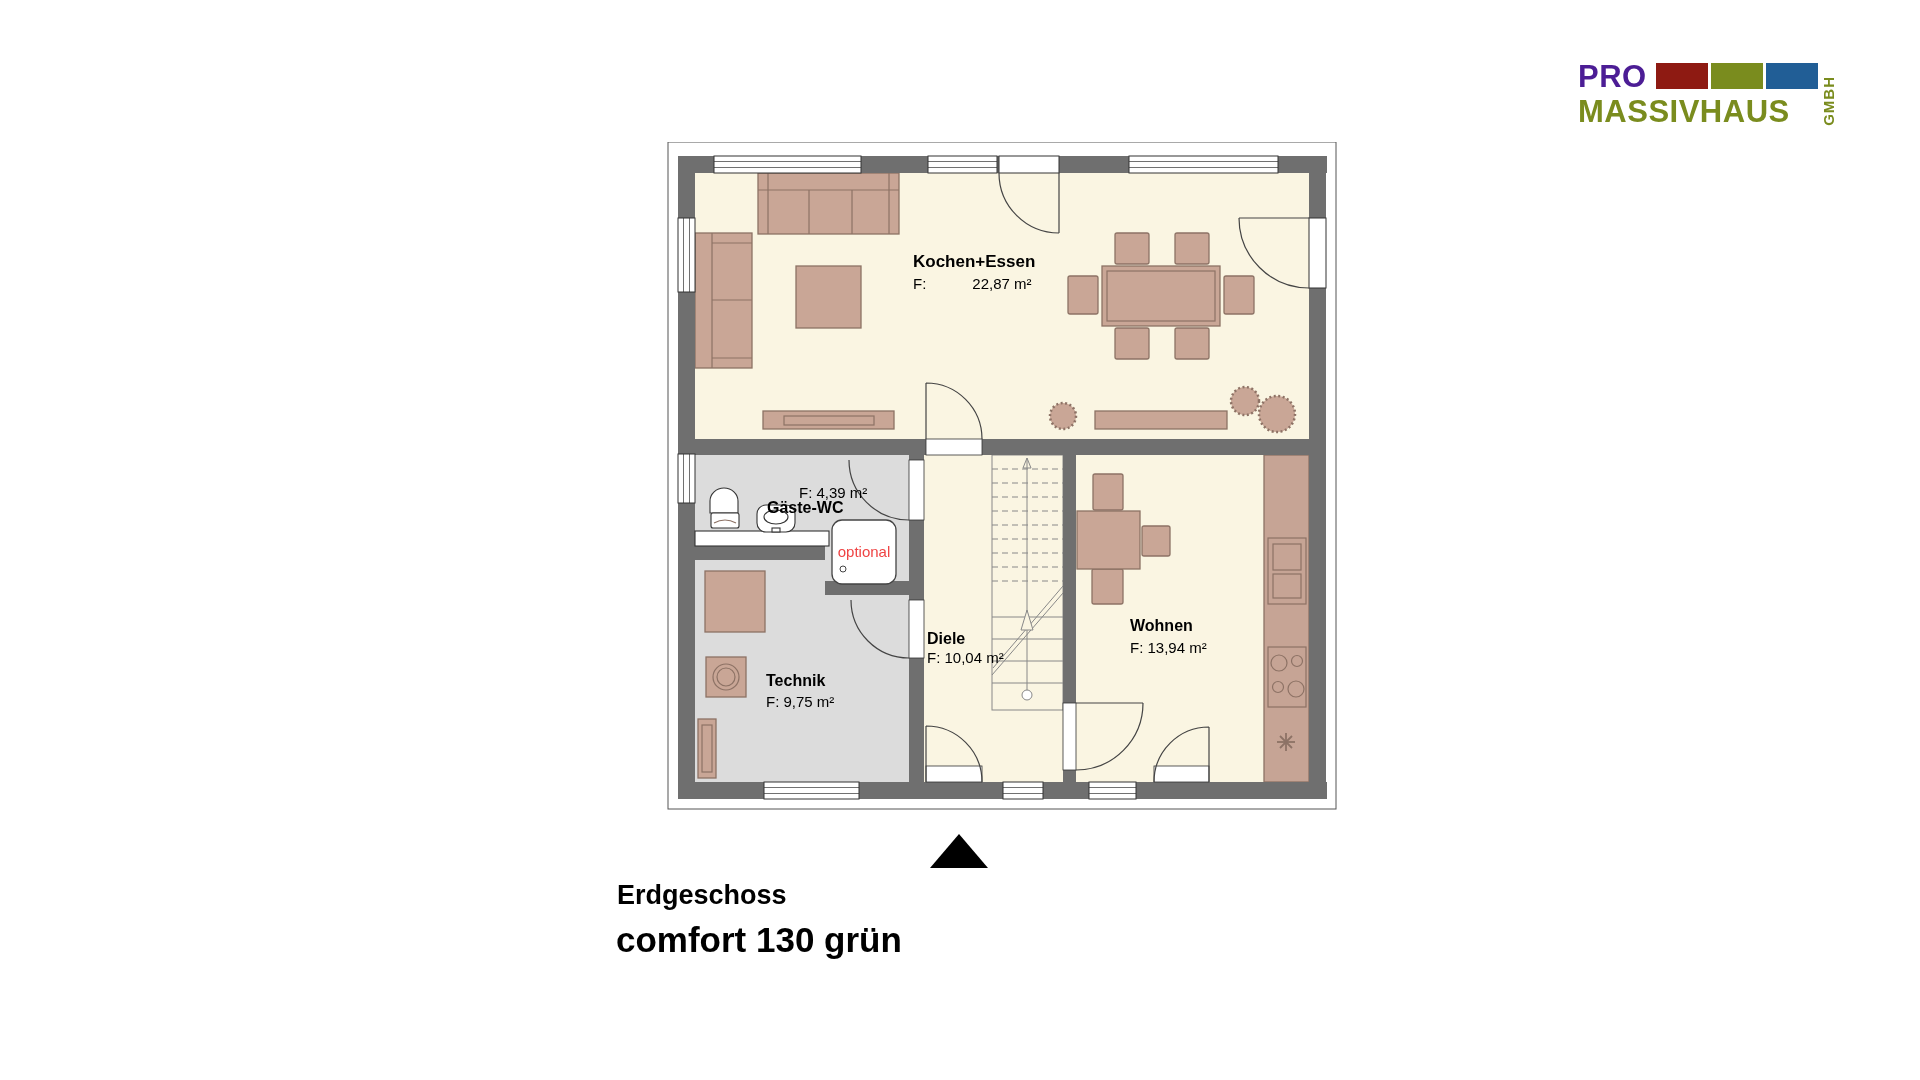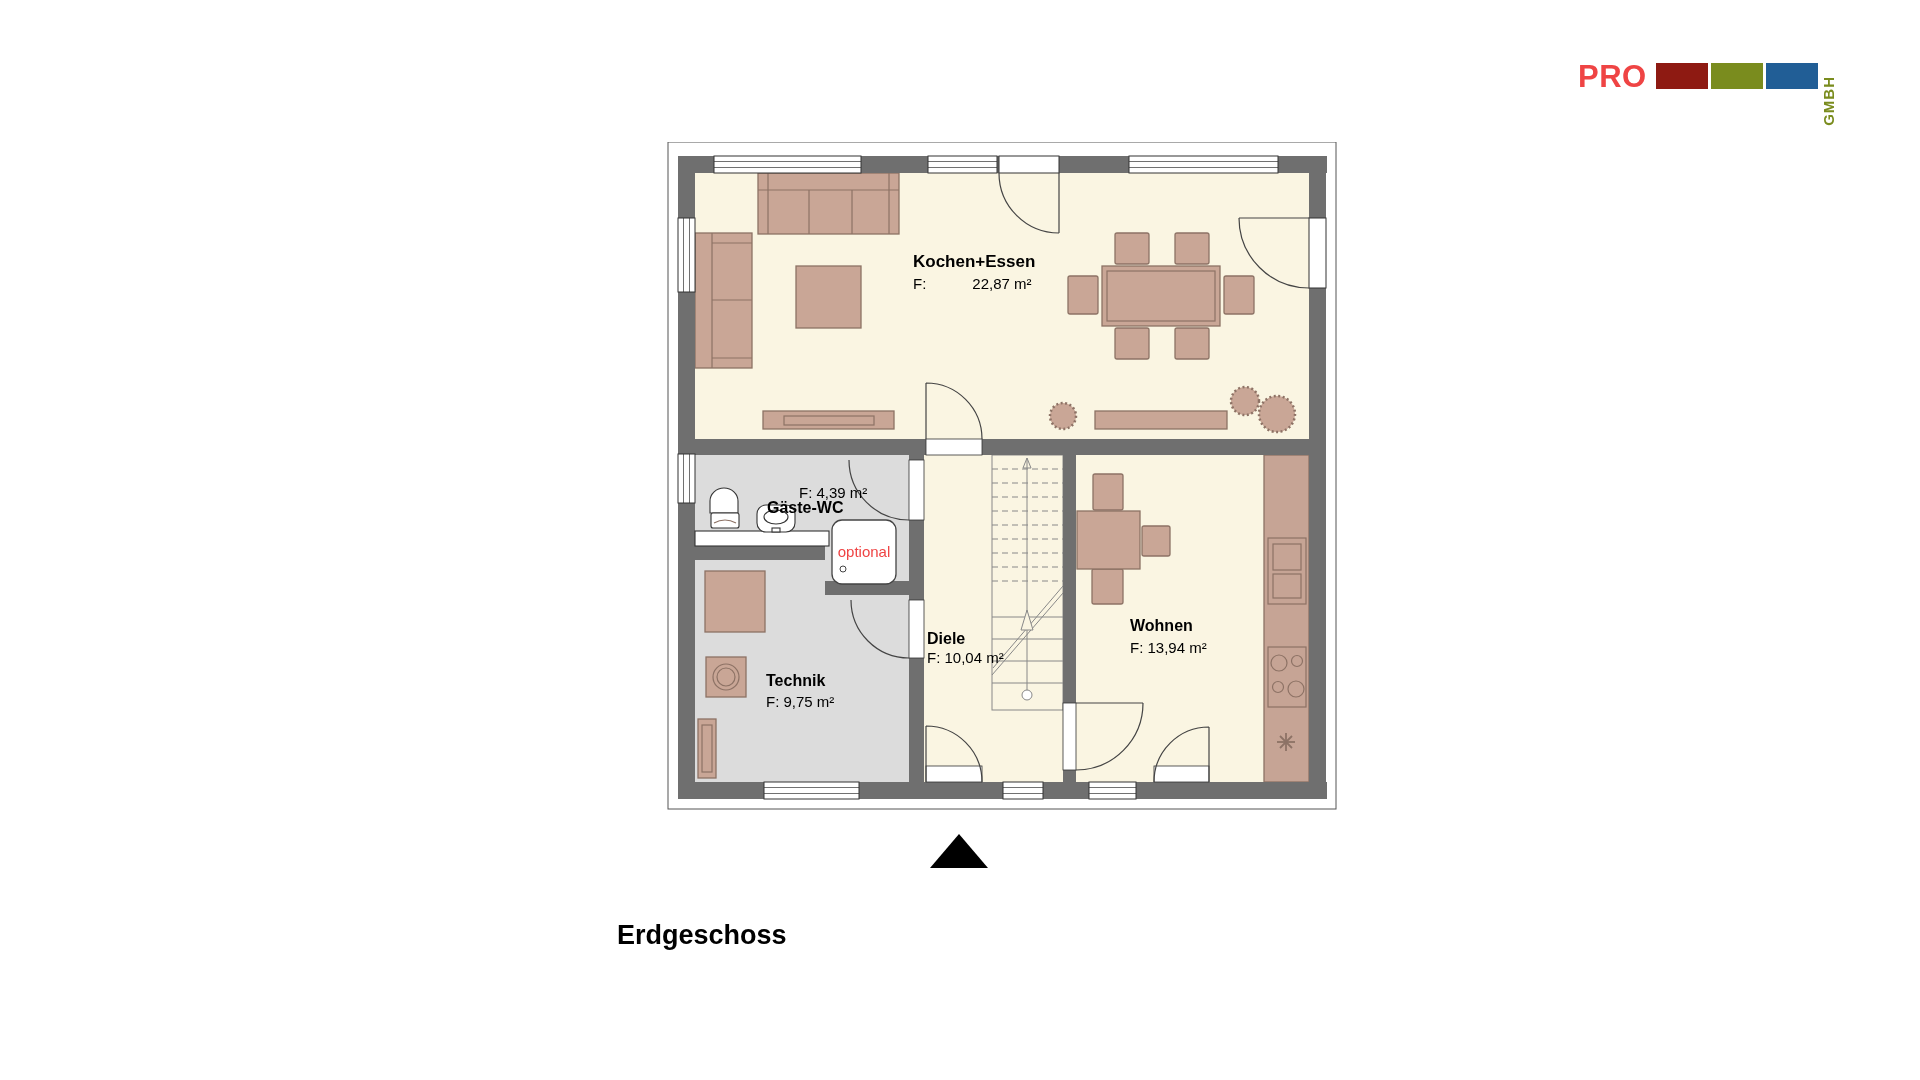--- a/index.html
+++ b/index.html
@@ -36,26 +36,26 @@
   .area-technik{left:102px;top:552px;}
   .lbl-diele{left:263px;top:489px;}
   .area-diele{left:263px;top:508px;}
   .lbl-kochen{left:466px;top:476px;}
   .area-kochen{left:466px;top:498px;}
   .lbl-optional{position:absolute;left:168px;top:402px;width:64px;text-align:center;
                 font-size:15px;color:#ef4444;line-height:1;}
   
   .entrance{position:absolute;left:930px;top:834px;width:58px;height:34px;}
   
-  .title-floor{position:absolute;left:617px;top:882px;font-size:27px;font-weight:800;line-height:1;margin-top:40px;}
+  .title-floor{position:absolute;left:617px;top:882px;font-size:27px;font-weight:800;line-height:1;}
   .title-model{position:absolute;left:616px;top:922px;font-size:35px;font-weight:800;line-height:1;}
   
   .logo{position:absolute;left:1578px;top:62px;width:290px;height:82px;}
   .logo-row1{display:flex;align-items:center;height:28px;}
-  .logo-pro{font-size:31px;font-weight:800;color:#ef4444;letter-spacing:0.5px;line-height:1;}
+  .logo-pro{font-size:31px;font-weight:800;color:#4c1d95;letter-spacing:0.5px;line-height:1;}
   .logo-block{width:52px;height:26px;margin-left:3px;}
   .logo-block.first{margin-left:9px;}
   .blk-red{background:#8E1A12;}
   .blk-green{background:#7A8C1E;}
   .blk-blue{background:#215E96;}
   .logo-row2{margin-top:6px;font-size:31px;font-weight:800;color:#7A8C1E;letter-spacing:0.5px;line-height:1;}
   .logo-gmbh{position:absolute;left:242px;top:0;height:78px;display:flex;align-items:center;}
   .logo-gmbh span{writing-mode:vertical-rl;transform:rotate(180deg);
                   font-size:15px;font-weight:800;color:#7A8C1E;letter-spacing:1px;}
 </style>
@@ -270,26 +270,28 @@
     <div class="room-label lbl-kochen">Wohnen</div>
     <div class="room-area area-kochen">F: 13,94 m²</div>
     <div class="lbl-optional">optional</div>
   </div>
 
   <svg class="entrance" width="58" height="34" viewBox="0 0 58 34">
     <polygon points="29,0 0,34 58,34" fill="#000"></polygon>
   </svg>
 
   <div class="title-floor">Erdgeschoss</div>
+  <div class="title-model">comfort 130 grün</div>
 
   <div class="logo">
     <div class="logo-row1">
       <span class="logo-pro">PRO</span>
       <div class="logo-block first blk-red"></div>
       <div class="logo-block blk-green"></div>
       <div class="logo-block blk-blue"></div>
     </div>
+    <div class="logo-row2">MASSIVHAUS</div>
     <div class="logo-gmbh">
       <span>GMBH</span>
     </div>
   </div>
 
 </div>
 
 </body></html>

